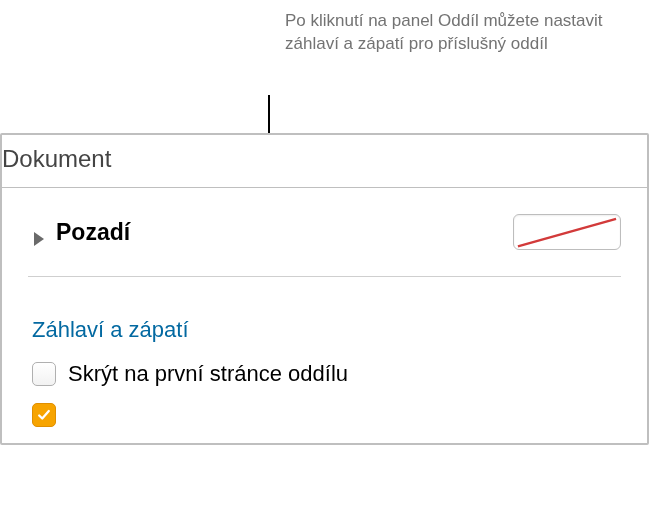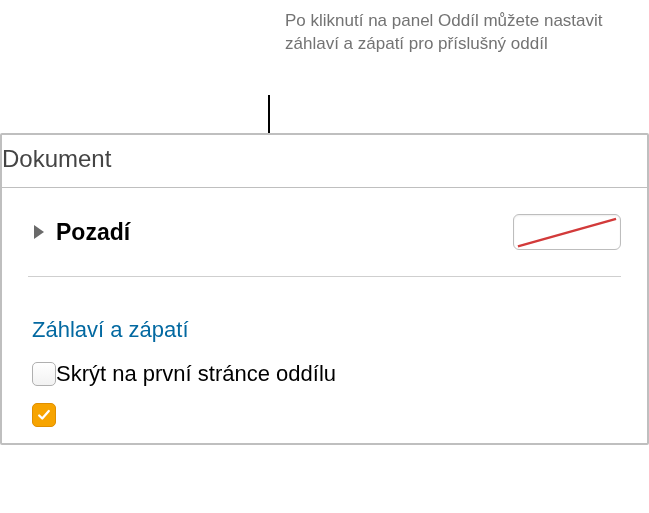--- a/index.html
+++ b/index.html
@@ -70,21 +70,21 @@
     }
     .row-background {
       display: flex;
       align-items: center;
       justify-content: space-between;
       padding: 26px 0 26px 6px;
       border-bottom: 1px solid #cfcfcf;
     }
     .row-left {
       display: flex;
-      align-items: center;
+      align-items: flex-end;
       gap: 12px;
     }
     .disclosure {
       width: 0;
       height: 0;
       border-top: 7px solid transparent;
       border-bottom: 7px solid transparent;
       border-left: 10px solid #6a6a6a;
     }
     .row-title {
@@ -109,21 +109,21 @@
     .section-title {
       font-size: 22px;
       color: #0369a1;
       margin-top: 40px;
       margin-bottom: 18px;
       padding-left: 4px;
     }
     .checkbox-row {
       display: flex;
       align-items: center;
-      gap: 0;
+      gap: 12px;
       padding-left: 4px;
       margin-bottom: 16px;
     }
     .checkbox {
       width: 24px;
       height: 24px;
       border: 1px solid #b0b0b0;
       border-radius: 5px;
       background: linear-gradient(#fff,#f2f2f2);
       display: flex;

